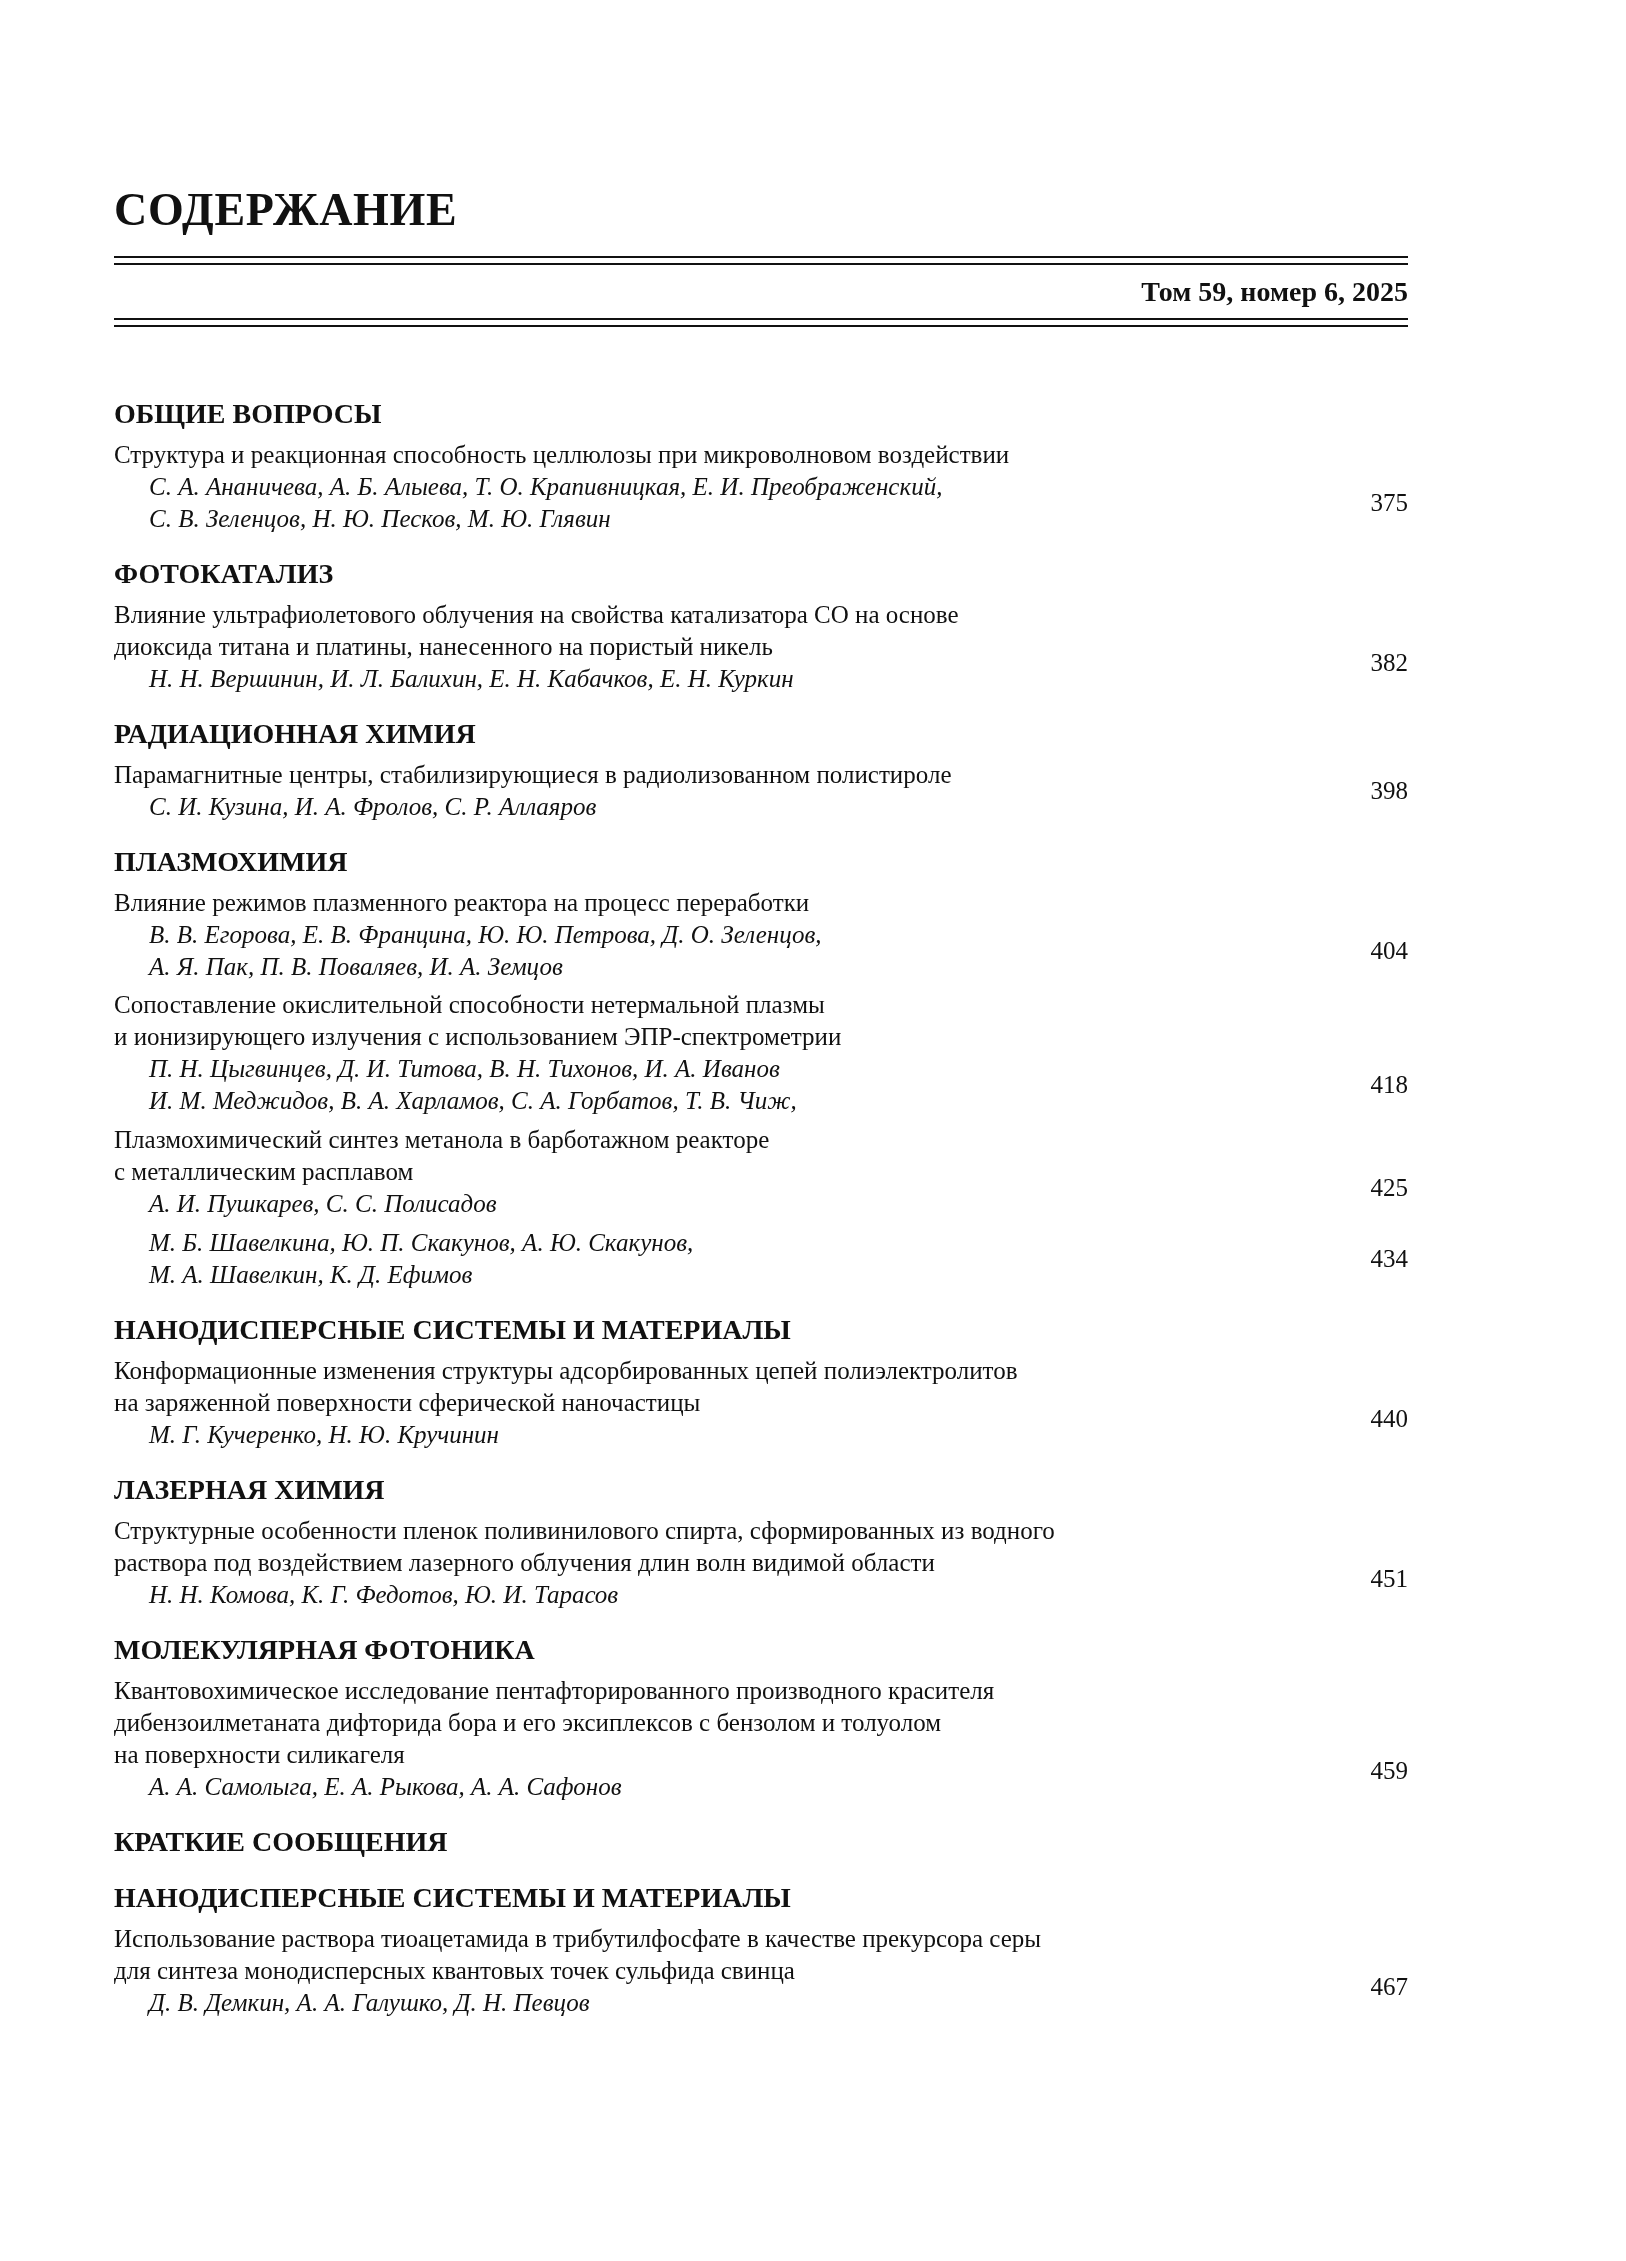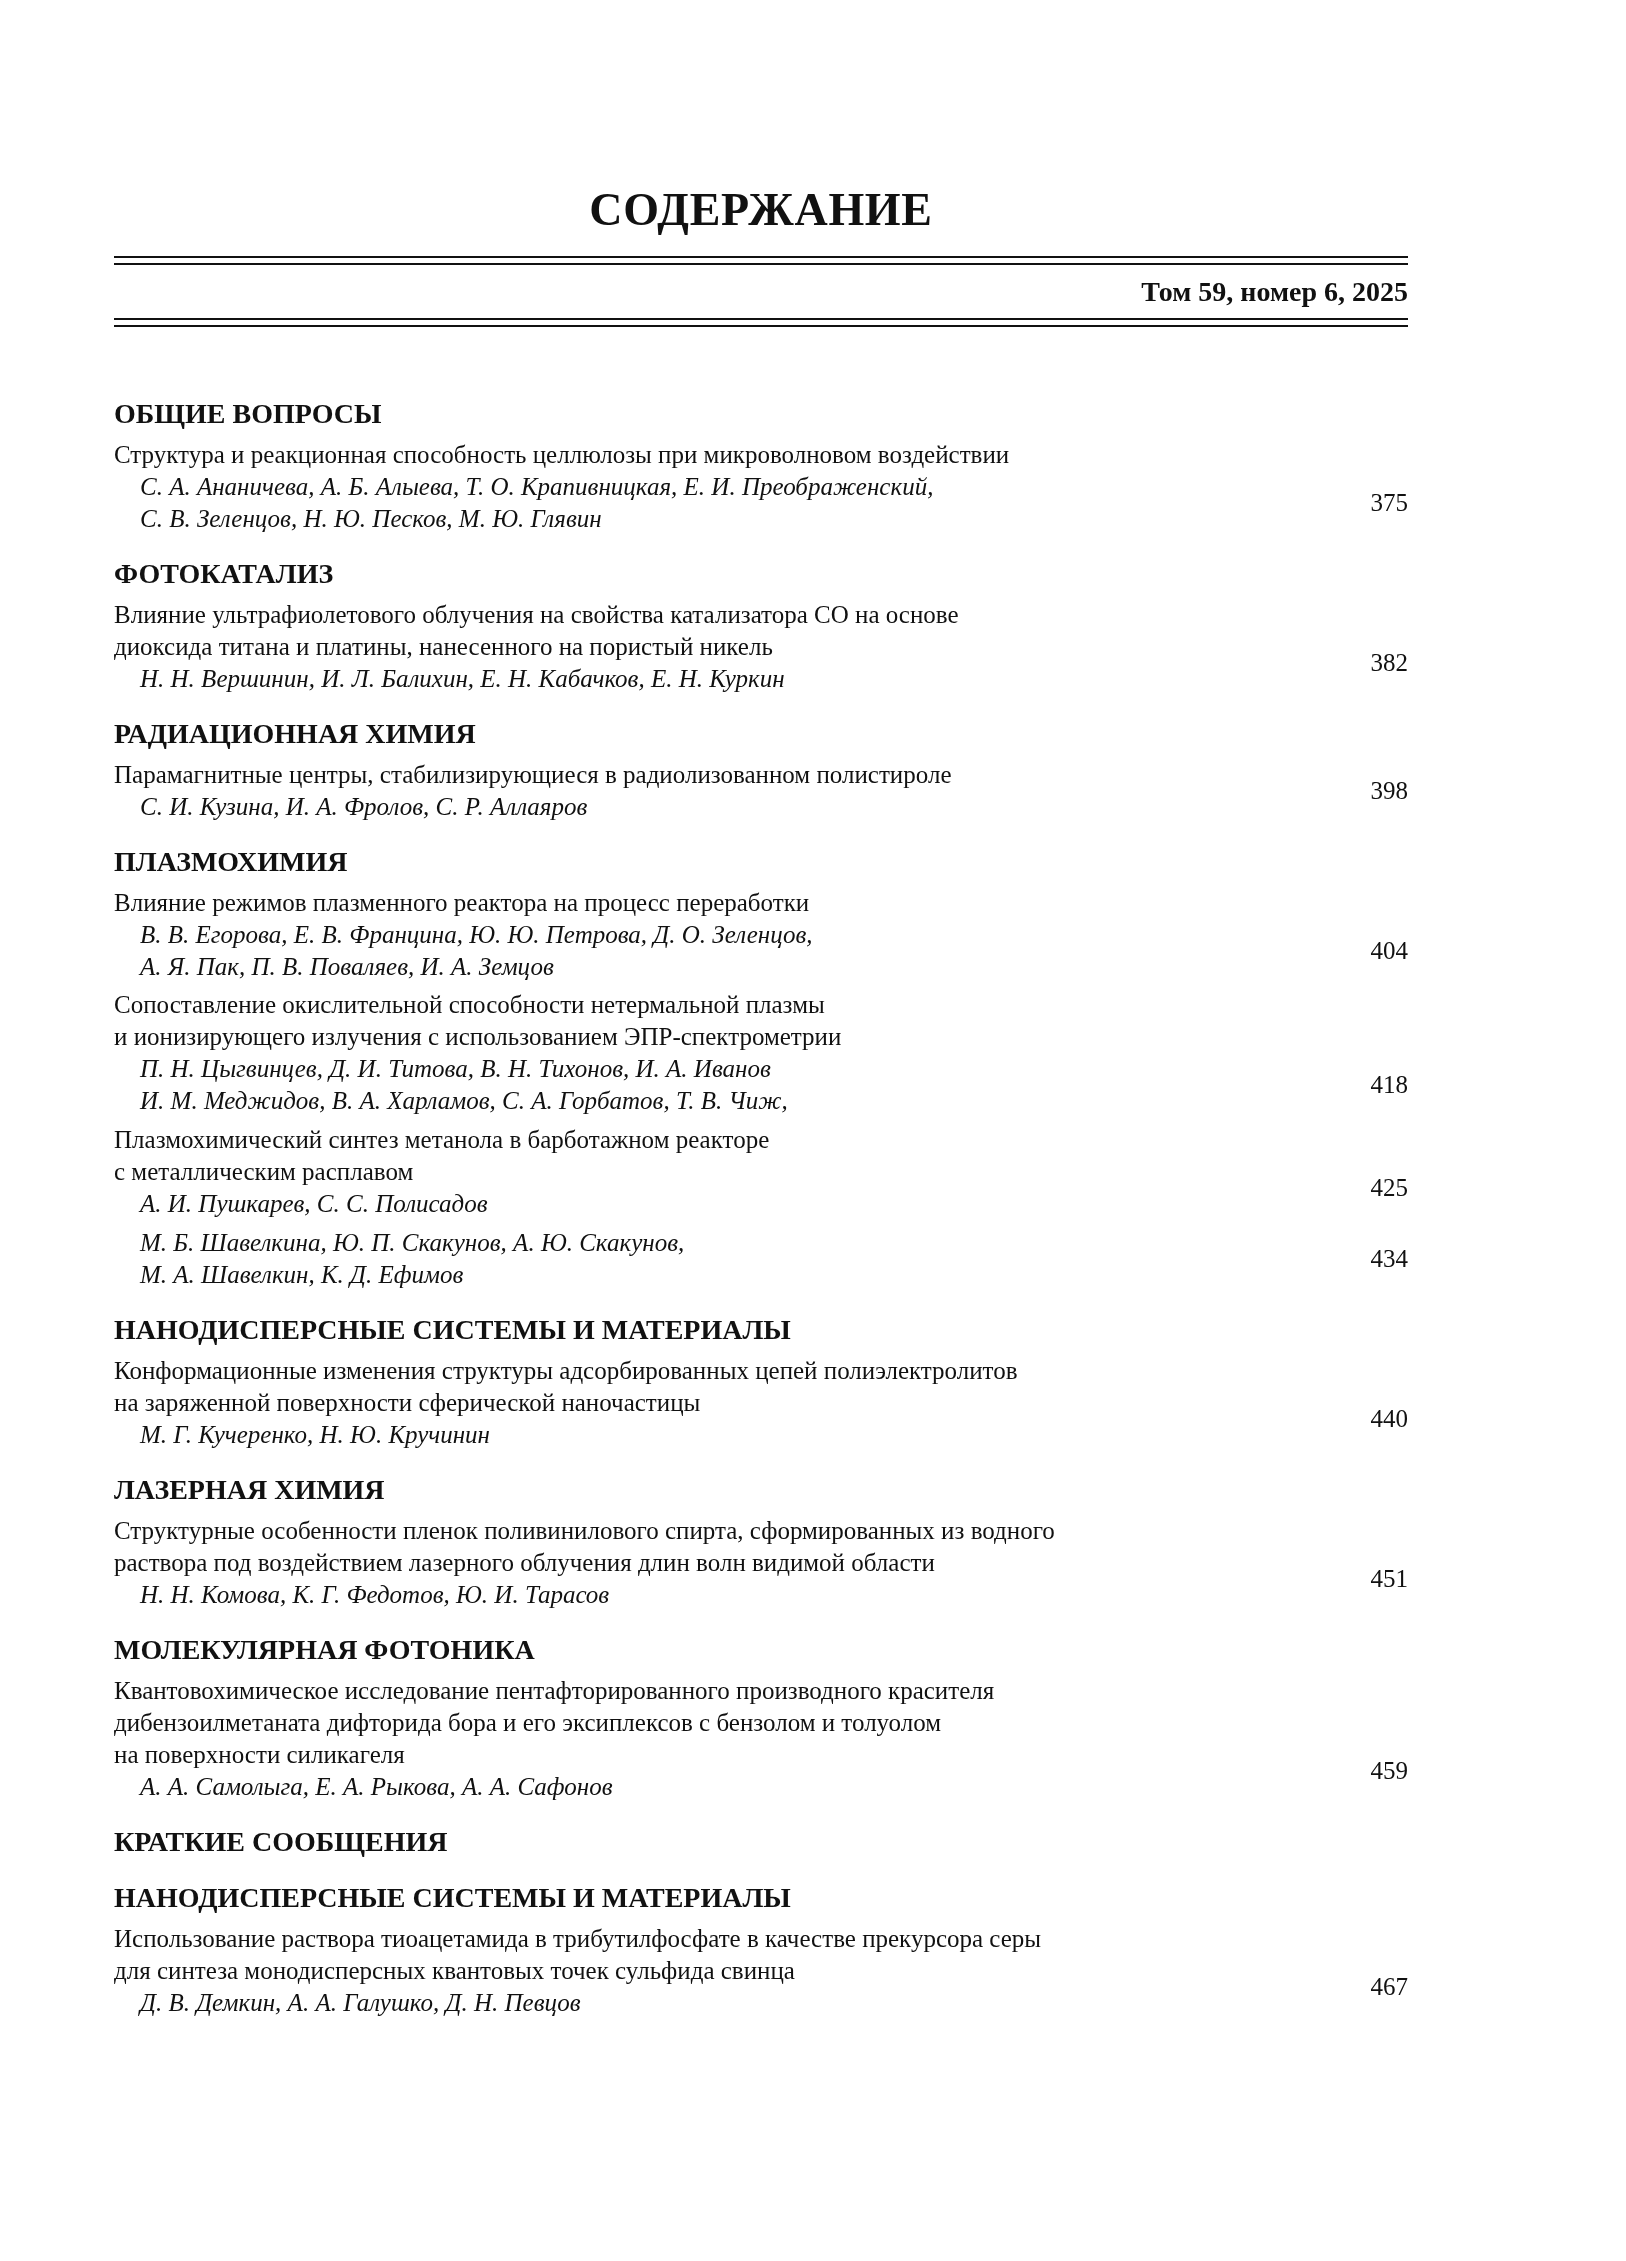--- a/index.html
+++ b/index.html
@@ -18,21 +18,21 @@
   .toc {
     position: absolute;
     left: 114px;
     top: 183px;
     width: 1294px;
   }
   h1.page-title {
     font-size: 46px;
     line-height: 54px;
     font-weight: bold;
-    text-align: center;
+    text-align: left;
     margin: 0;
     letter-spacing: 0.7px;
   }
   .double-rule {
     height: 4.7px;
     border-top: 2px solid #111111;
     border-bottom: 2px solid #111111;
   }
   .rule-top { margin-top: 19px; }
   .rule-bottom { margin-top: 0; }
@@ -55,21 +55,21 @@
     font-size: 25px;
     line-height: 32px;
     margin: 0 0 6.7px 0;
     padding-right: 101px;
   }
   .title-line {
     font-style: normal;
   }
   .author-line {
     font-style: italic;
-    margin-left: 26px;
+    margin-left: 35px;
   }
   .page-num {
     position: absolute;
     right: 0;
     bottom: 16px;
     font-size: 25px;
     line-height: 32px;
     font-style: normal;
   }
 </style>

